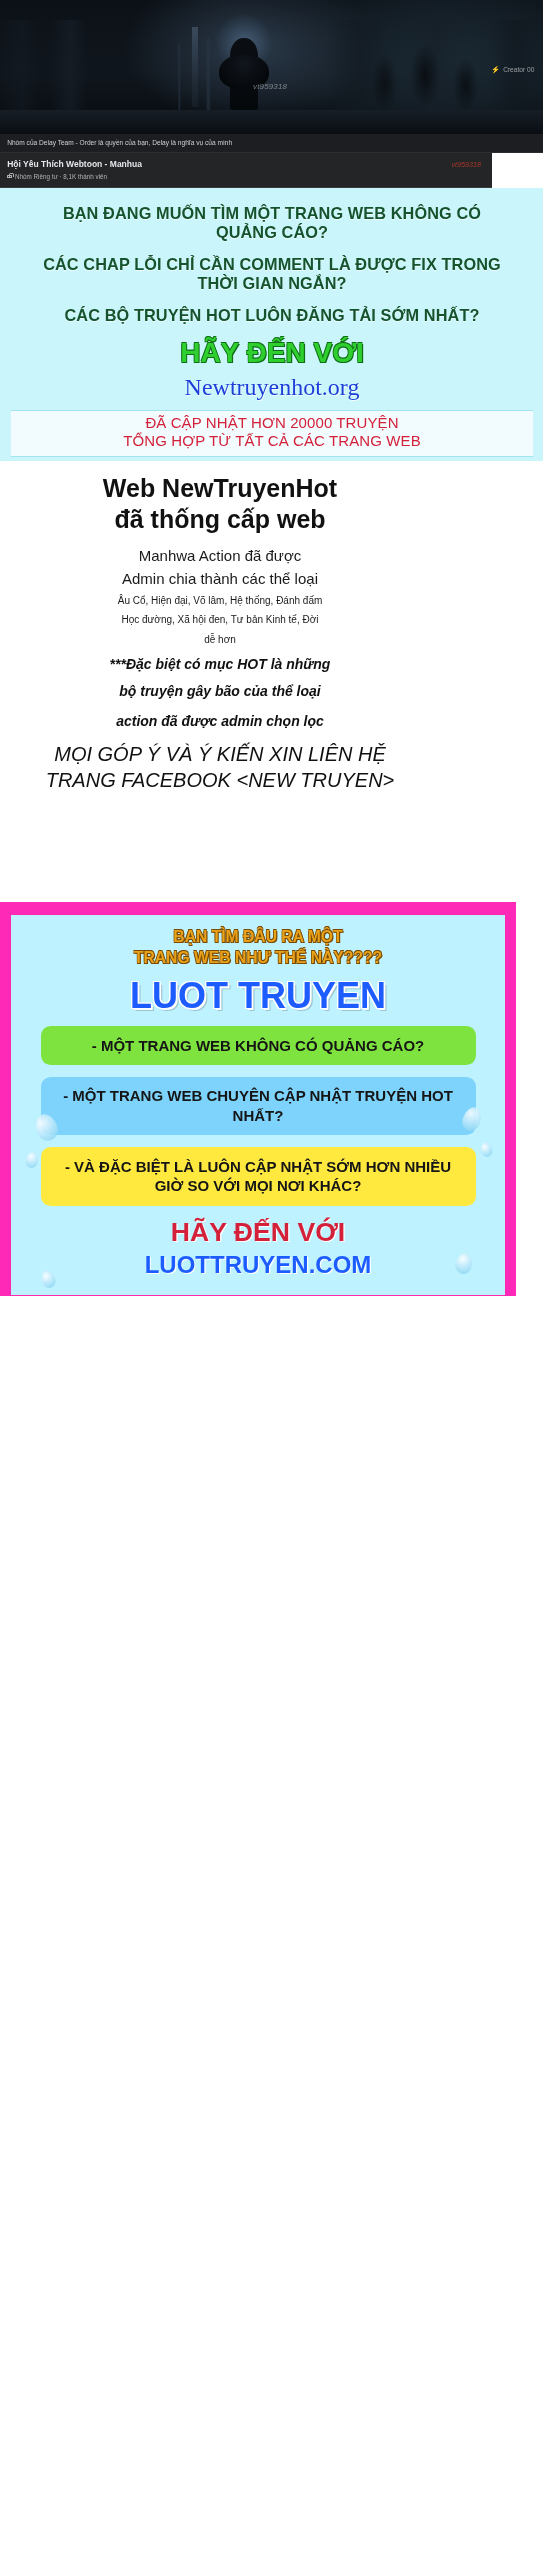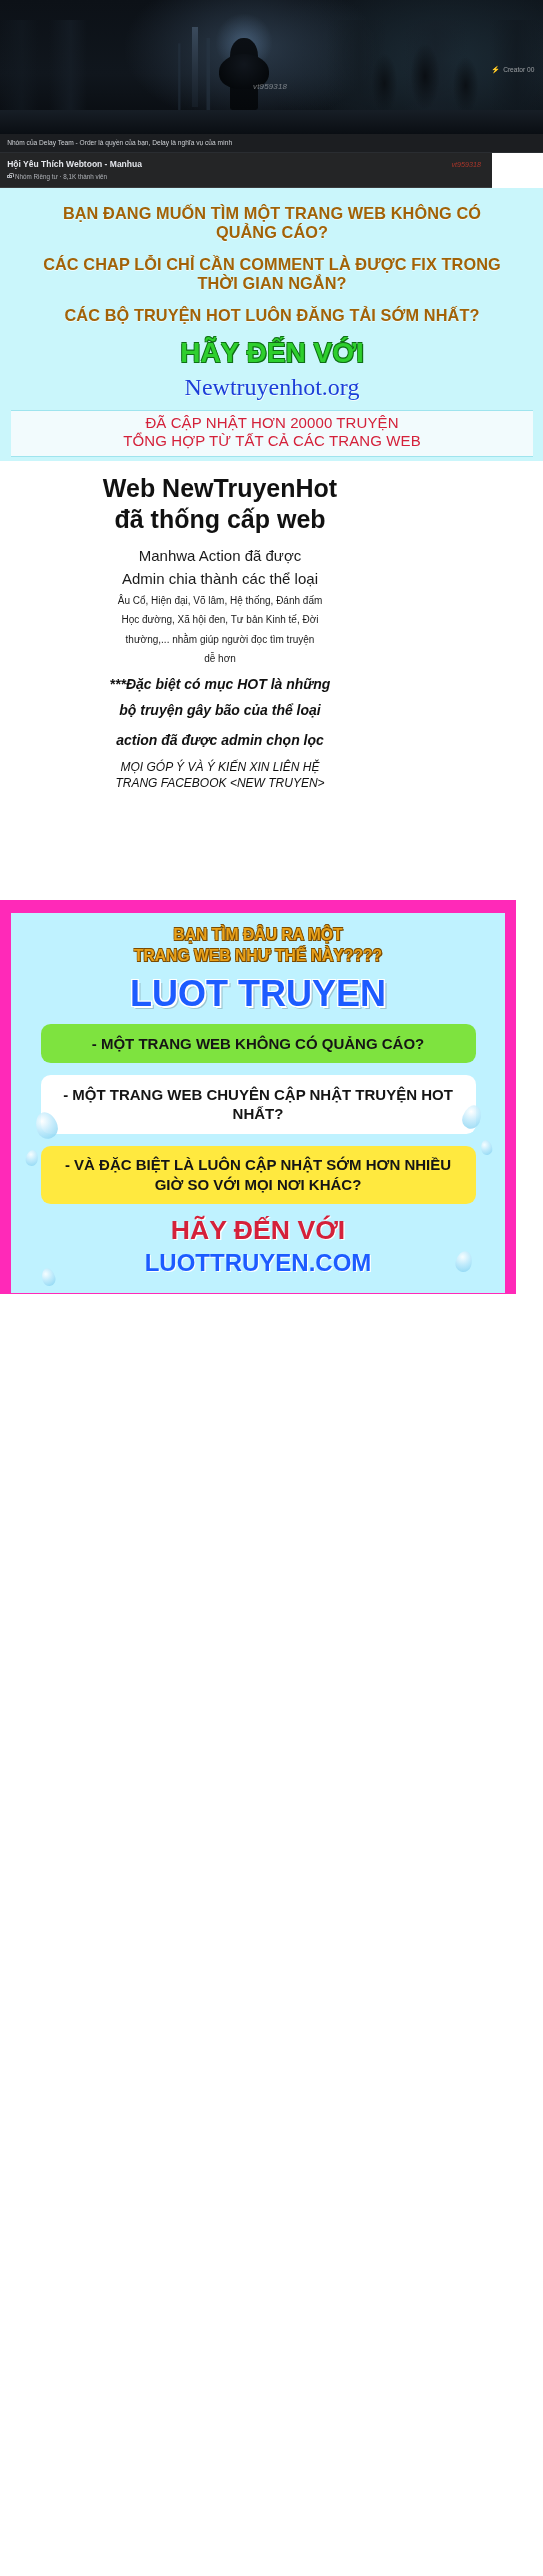--- a/index.html
+++ b/index.html
@@ -160,21 +160,21 @@
   }
 
   
   .promo-cyan {
     width: 544px;
     background: #caf6fb;
     padding: 15.7px 11px 3.6px 11px;
     text-align: center;
   }
   .promo-q {
-    color: #a16207;
+    color: #14532d;
     font-weight: bold;
     font-size: 16.3px;
     line-height: 1.16;
     letter-spacing: 0.1px;
     margin: 0 auto 13.3px auto;
     max-width: 471px;
     text-shadow: 0 0.6px 0 rgba(255,255,255,.7);
   }
   .promo-hay {
     color: #2ecf2e;
@@ -235,21 +235,21 @@
   .info-bold-i {
     font-weight: bold;
     font-style: italic;
     font-size: 14px;
     line-height: 1.3;
     margin: 9.7px 0 2.4px 0;
     color: #111;
   }
   .info-i {
     font-style: italic;
-    font-size: 12px;
+    font-size: 20px;
     line-height: 1.3;
     margin: 11px 0 0 0;
     color: #111;
   }
 
   .gap-white { width: 544px; height: 91px; background: #fff; }
 
   
   .promo-magenta {
     width: 516px;
@@ -284,21 +284,21 @@
     margin: 0 auto 12px auto;
     padding: 9.7px 11px;
     border-radius: 9.7px;
     font-weight: bold;
     font-size: 15px;
     line-height: 1.3;
     color: #151515;
     max-width: 435px;
   }
   .pm-box.green { background: #7ee33f; }
-  .pm-box.pink  { background: #ffffff; }
+  .pm-box.pink  { background: #7dd3fc; }
   .pm-box.yellow{ background: #ffe93f; }
   .pm-hay {
     color: #d4213a;
     font-weight: bold;
     font-size: 26.6px;
     line-height: 1.1;
     margin: 6px 0 4.8px 0;
     text-shadow: 1.2px 1.2px 0 #fff;
   }
   .pm-site {
@@ -367,21 +367,20 @@
     </div>
   </div>
 
   <div class="info-white">
     <div class="info-h1">Web NewTruyenHot</div>
     <div class="info-h1 two">đã thống cấp web</div>
     <div class="info-p">Manhwa Action đã được</div>
     <div class="info-p">Admin chia thành các thể loại</div>
     <div class="info-p wide">Âu Cổ, Hiện đại, Võ lâm, Hệ thống, Đánh đấm</div>
     <div class="info-p wide">Học đường, Xã hội đen, Tư bản Kinh tế, Đời</div>
-    <div class="info-p wide">thường,... nhằm giúp người đọc tìm truyện</div>
     <div class="info-p wide">dễ hơn</div>
     <div class="info-bold-i">***Đặc biệt có mục HOT là những</div>
     <div class="info-bold-i" style="margin-top:8px">bộ truyện gây bão của thể loại</div>
     <div class="info-bold-i" style="margin-top:12px">action đã được admin chọn lọc</div>
     <div class="info-i">MỌI GÓP Ý VÀ Ý KIẾN XIN LIÊN HỆ</div>
     <div class="info-i" style="margin-top:0">TRANG FACEBOOK &lt;NEW TRUYEN&gt;</div>
   </div>
 
   <div class="gap-white"></div>
 

